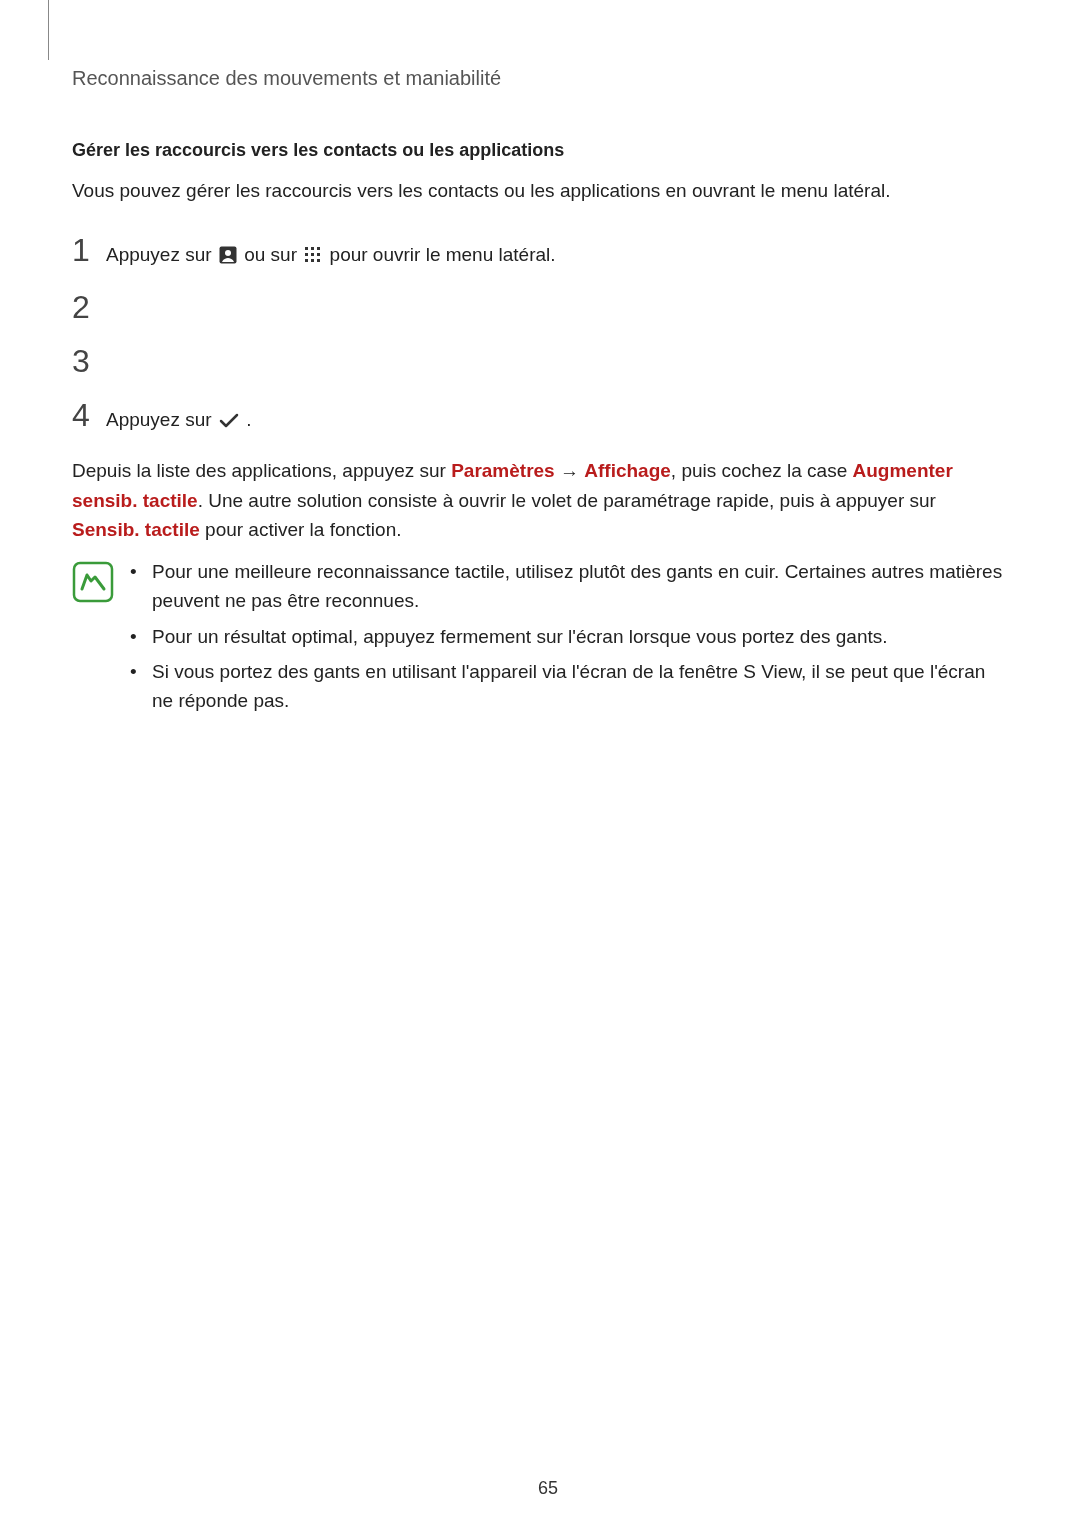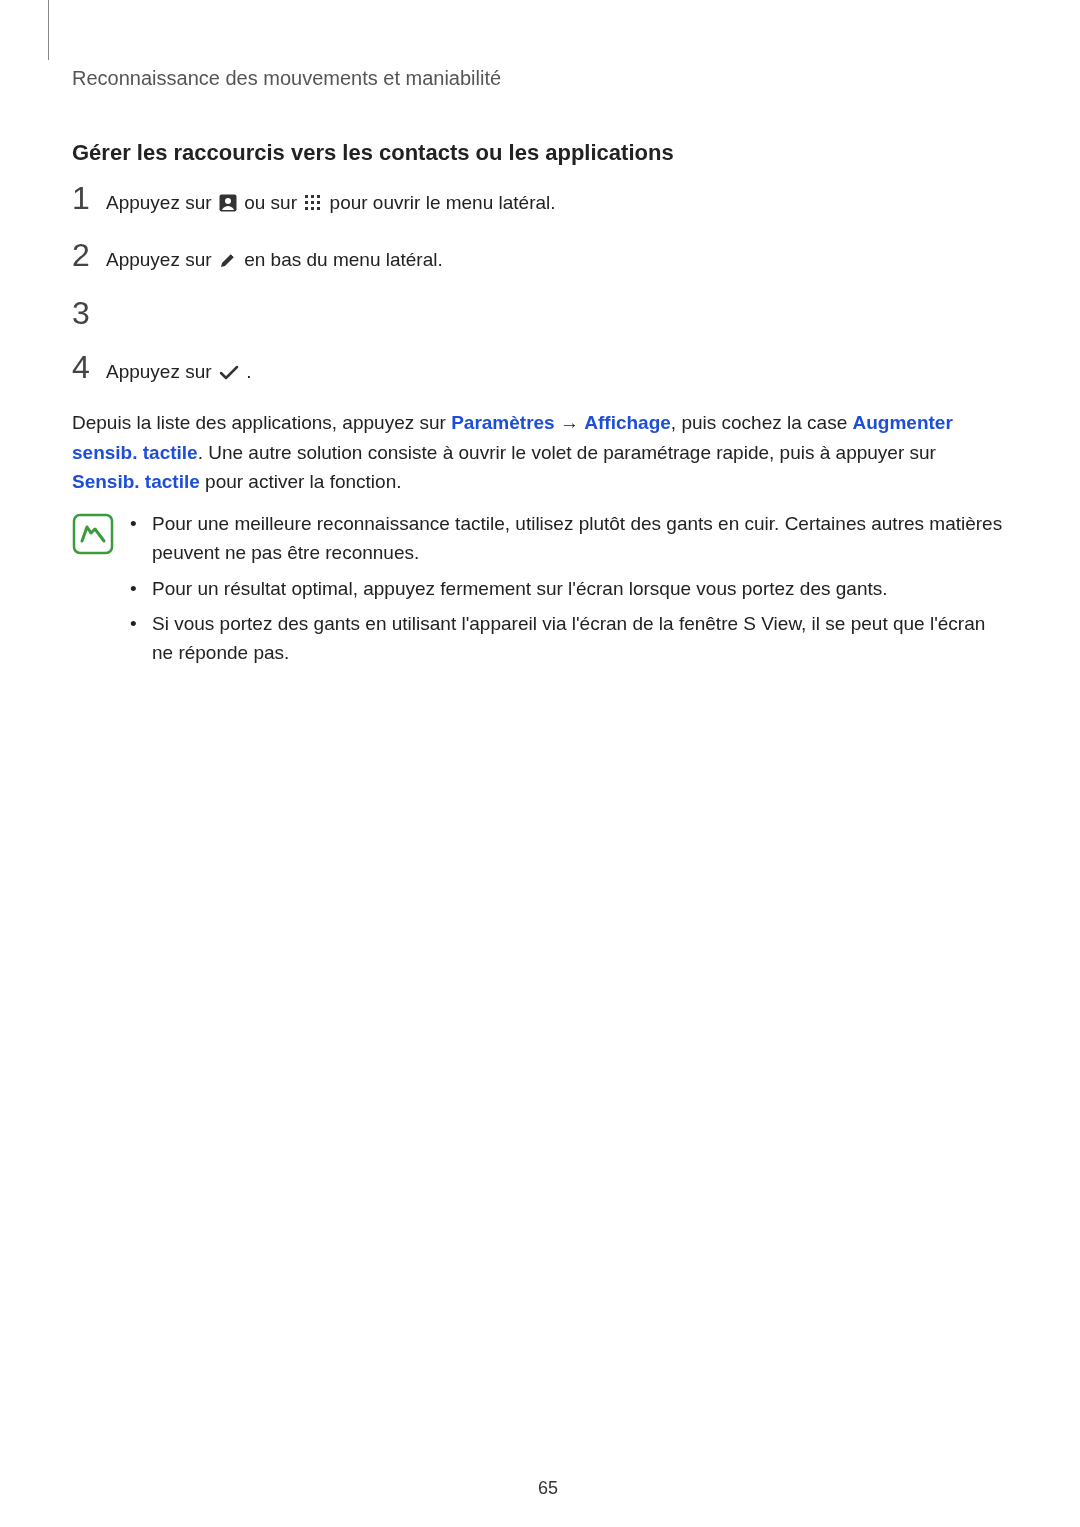--- a/index.html
+++ b/index.html
@@ -24,21 +24,21 @@
       height: 60px;
       background: #888;
     }
     .header {
       font-size: 20px;
       color: #555;
       margin-bottom: 50px;
       margin-top: 4px;
     }
     .subheading {
-      font-size: 22px;
+      font-size: 18px;
       font-weight: bold;
       color: #222;
       margin-bottom: 16px;
     }
     .para {
       font-size: 19px;
       color: #222;
       line-height: 1.5;
       margin-bottom: 28px;
     }
@@ -114,32 +114,33 @@
     }
     .page-num {
       position: absolute;
       bottom: 28px;
       left: 16px;
       right: 0;
       text-align: center;
       font-size: 18px;
       color: #333;
     }
-    b, strong { font-weight: bold; color:#1d4ed8; }
+    b, strong { font-weight: bold; color:#b91c1c; }
     .arrow { font-size: 19px; color:#222; }
   </style>
 </head>
 <body>
 
 <div class="page">
   <div class="left-rule"></div>
 
   <div class="header">Reconnaissance des mouvements et maniabilité</div>
 
   <div class="subheading">Gérer les raccourcis vers les contacts ou les applications</div>
+  <div class="para">Vous pouvez gérer les raccourcis vers les contacts ou les applications en ouvrant le menu latéral.</div>
 
   <div class="steps">
 
     <div class="step">
       <div class="step-num">1</div>
       <div class="step-body">
         <p>
           <span>Appuyez sur </span>
           <span class="inline-icon">
             <svg width="18" height="18" viewBox="0 0 18 18">
@@ -164,32 +165,20 @@
               </g>
             </svg>
           </span>
           <span> pour ouvrir le menu latéral.</span>
         </p>
       </div>
     </div>
 
     <div class="step">
       <div class="step-num">2</div>
-      <div class="step-body">
-        <p>
-          <span>Appuyez sur </span>
-          <span class="inline-icon">
-            <svg width="18" height="18" viewBox="0 0 18 18">
-              <path d="M2 16l1-4 9-9 3 3-9 9-4 1z" fill="#333"></path>
-              <path d="M12 3l3 3" stroke="#fff" stroke-width="1"></path>
-            </svg>
-          </span>
-          <span> en bas du menu latéral.</span>
-        </p>
-      </div>
     </div>
 
     <div class="step">
       <div class="step-num">3</div>
       <div class="step-body">
       </div>
     </div>
 
     <div class="step">
       <div class="step-num">4</div>

